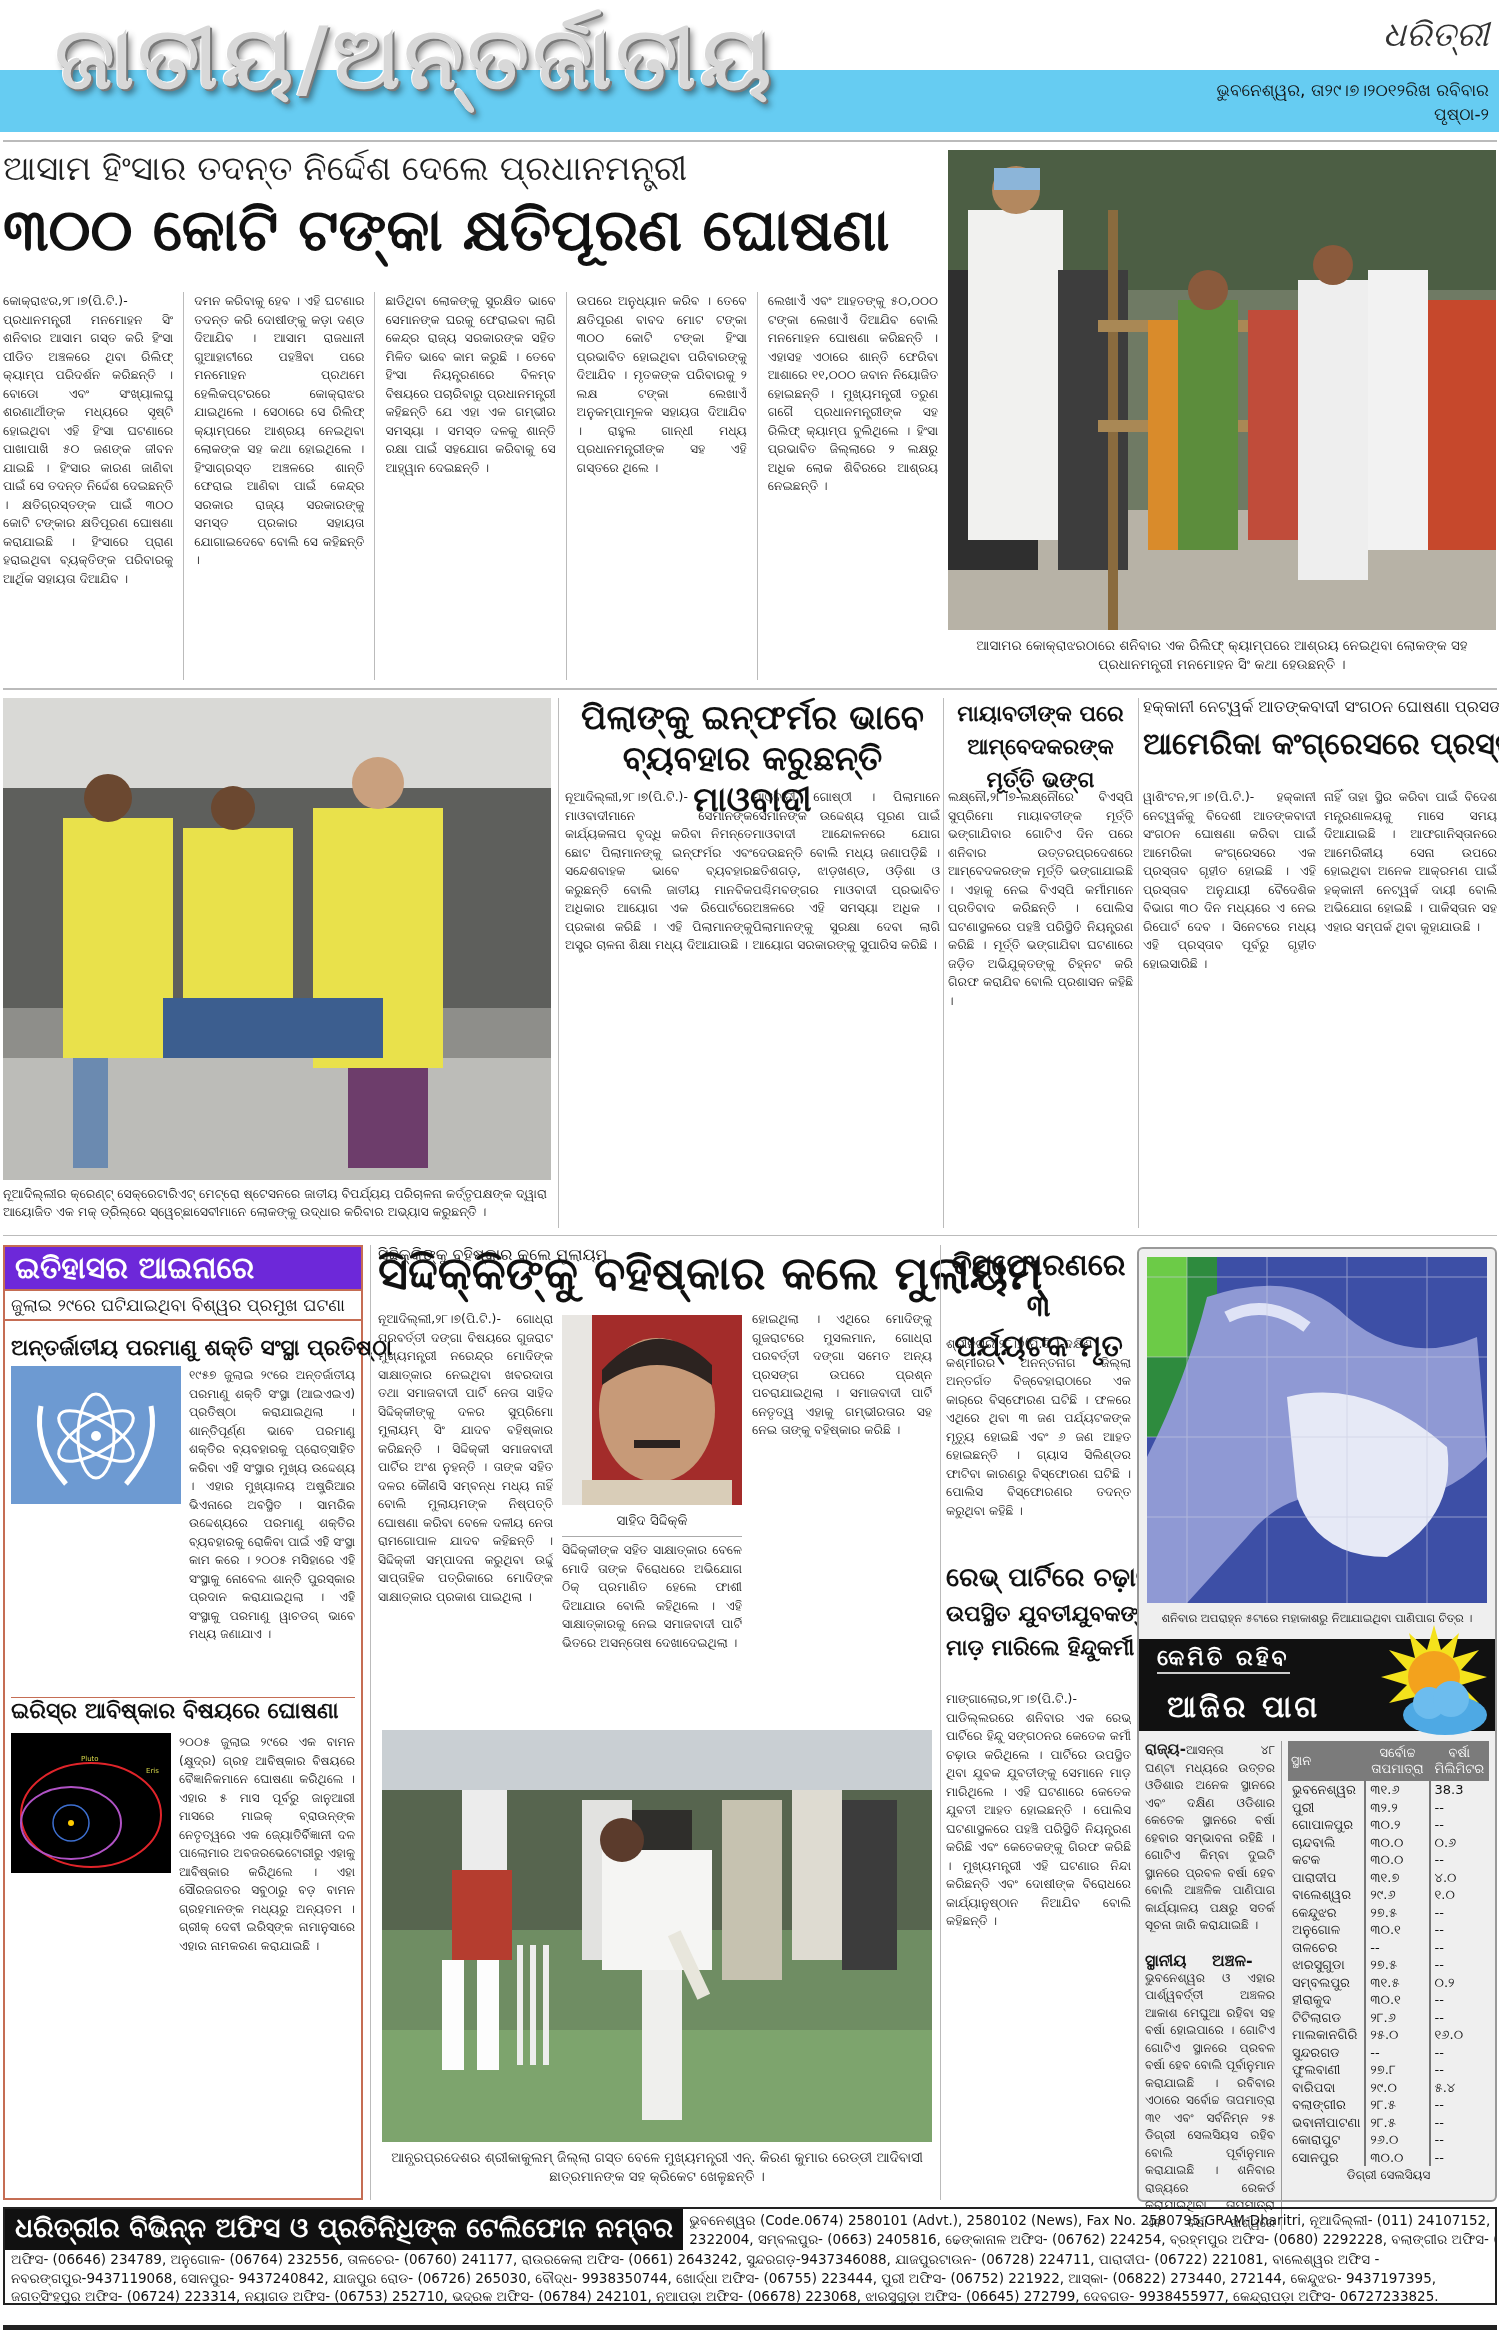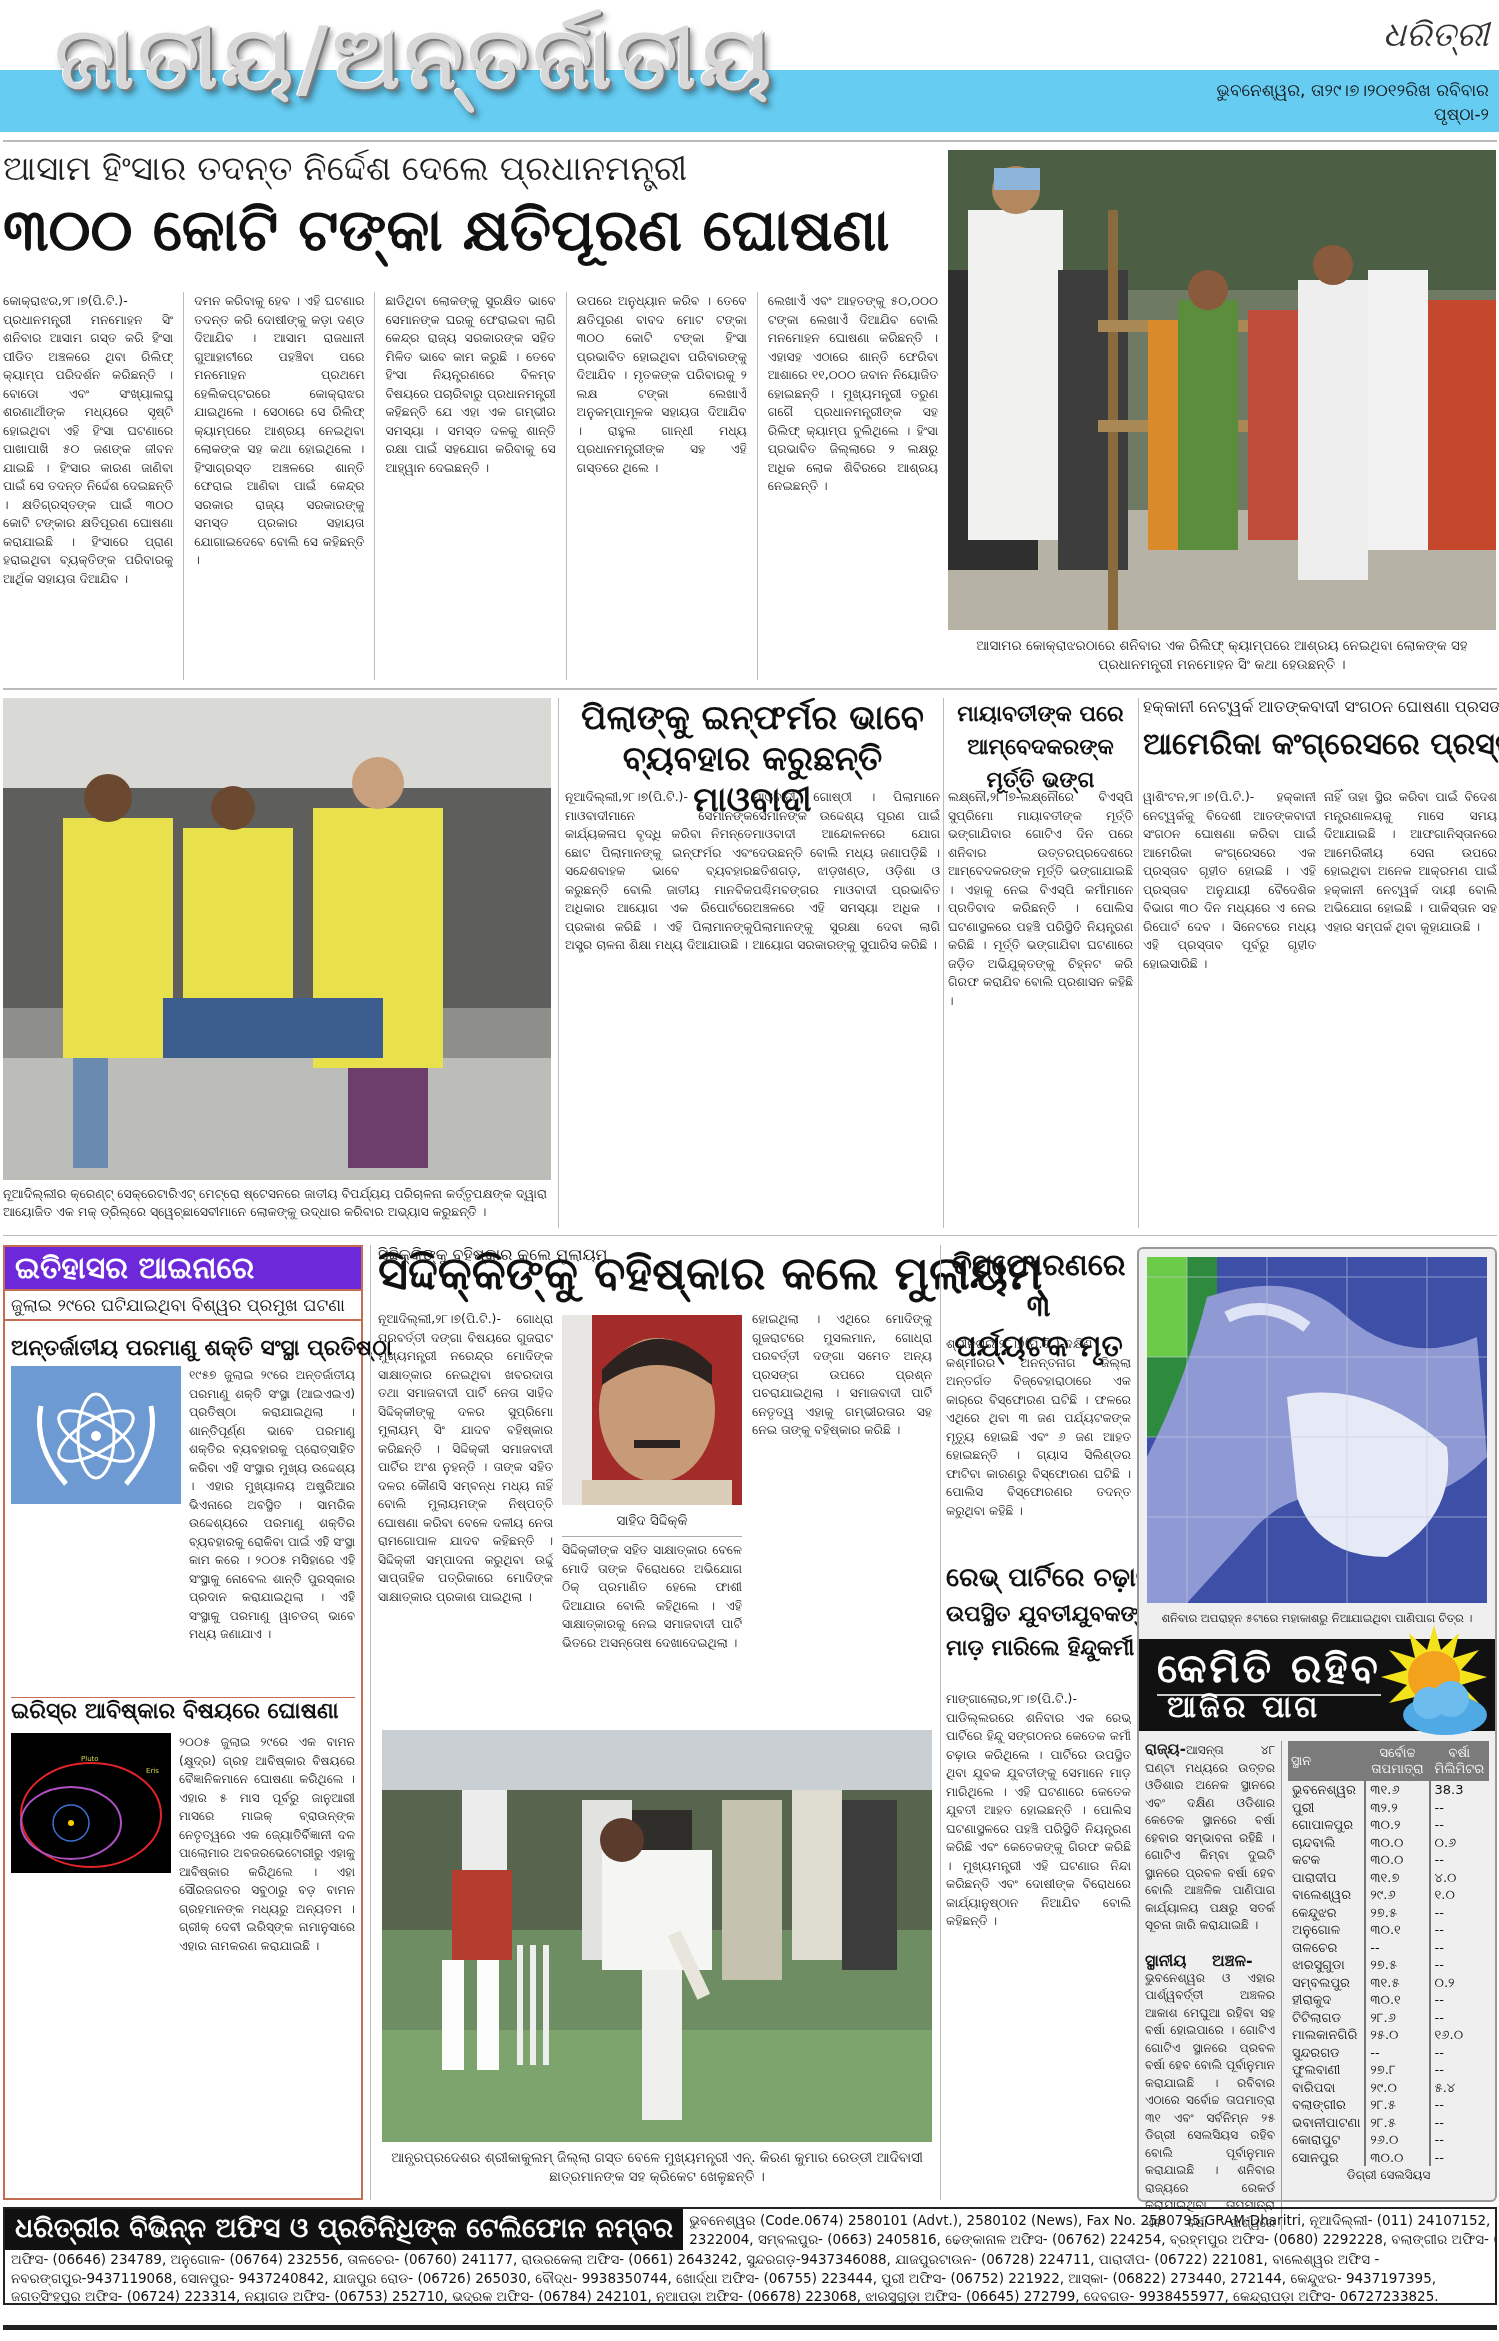--- a/index.html
+++ b/index.html
@@ -256,21 +256,21 @@
           <line x1="280" y1="0" x2="280" y2="346"></line>
         <line x1="0" y1="20" x2="340" y2="20"></line>
           <line x1="0" y1="100" x2="340" y2="100"></line>
           <line x1="0" y1="180" x2="340" y2="180"></line>
           <line x1="0" y1="260" x2="340" y2="260"></line>
       </g>
     </svg>
   </div>
   <div style="font-size:11.5px;text-align:center;padding:0 4px;white-space:nowrap;">ଶନିବାର ଅପରାହ୍ନ ୫ଟାରେ ମହାକାଶରୁ ନିଆଯାଇଥିବା ପାଣିପାଗ ଚିତ୍ର ।</div>
   <div class="weather-banner" style="margin:14px 0 0;height:92px;position:relative;">
-    <div style="position:absolute;left:18px;top:6px;font-size:40px;font-weight:bold;border-bottom:2px solid #ccc;padding-bottom:2px;letter-spacing:3px;">କେମିତି ରହିବ</div>
+    <div style="position:absolute;left:18px;top:6px;font-size:22px;font-weight:bold;border-bottom:2px solid #ccc;padding-bottom:2px;letter-spacing:3px;">କେମିତି ରହିବ</div>
     <div style="position:absolute;left:28px;top:50px;font-size:30px;font-weight:bold;letter-spacing:3px;">ଆଜିର ପାଗ</div>
     <div style="position:absolute;right:6px;top:-14px;width:110px;height:120px;">
       <svg viewBox="0 0 110 120" width="110" height="120">
         <polygon points="55,0 62,25 80,8 74,33 100,25 82,45 108,52 82,60 100,78 75,72 80,98 62,82 55,106 48,82 30,98 36,72 10,78 28,60 2,52 28,45 10,25 36,33 30,8 48,25" fill="#f4e21c"></polygon>
         <circle cx="55" cy="52" r="26" fill="#f3a21d"></circle>
         <ellipse cx="66" cy="90" rx="42" ry="20" fill="#4ea9e4"></ellipse>
         <circle cx="50" cy="78" r="16" fill="#6cbcee"></circle>
         <circle cx="72" cy="74" r="18" fill="#6cbcee"></circle>
       </svg>
     </div>

